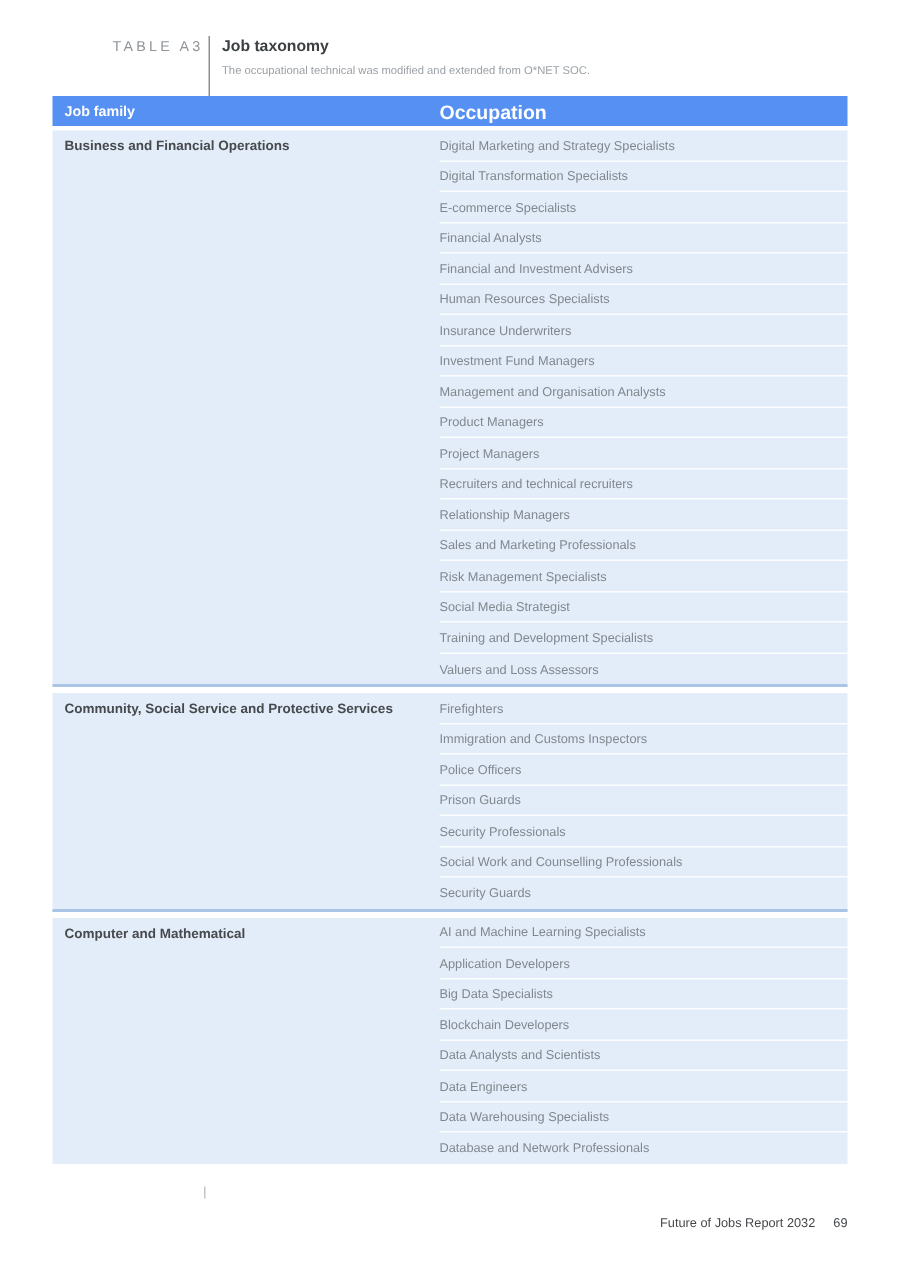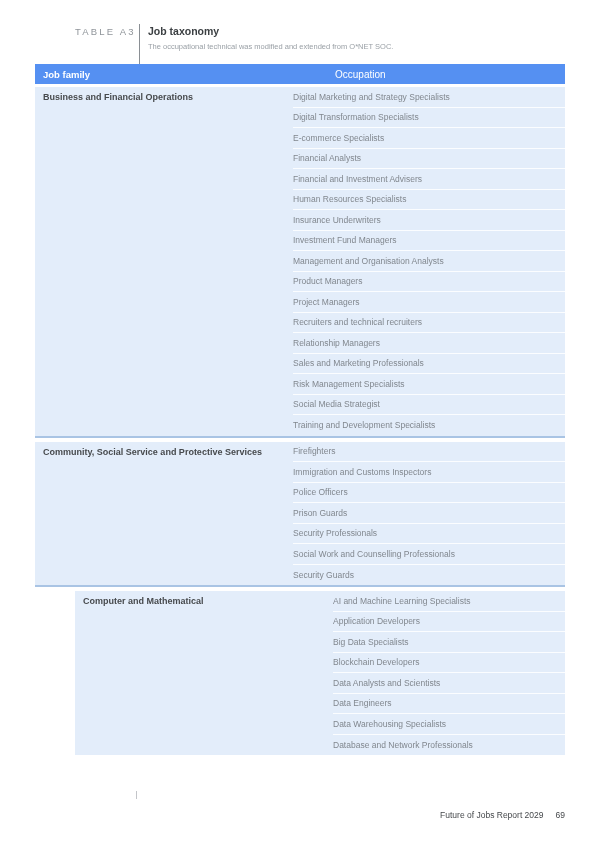--- a/index.html
+++ b/index.html
@@ -50,40 +50,40 @@
     width: 530px;
   }
   .table-header {
     display: flex;
     height: 20px;
     background: var(--header-blue, #5590f2);
     align-items: center;
     margin-bottom: 3px;
   }
   .col-family-head {
-    width: 300px;
+    width: 258px;
     padding-left: 8px;
     font-size: 9.5px;
     font-weight: bold;
     color: #ffffff;
   }
   .col-occupation-head {
     flex: 1;
-    font-size: 10px;
-    font-weight: normal;
+    font-size: 13px;
+    font-weight: bold;
     color: #ffffff;
   }
 
   .section {
     display: flex;
     background: var(--row-blue, #e3edfa);
     border-bottom: 2px solid var(--divider-blue, #a9c4e4);
     margin-bottom: 4px;
   }
-  .section:last-child { border-bottom: none; margin-bottom: 0; margin-left: 40px; }
+  .section:last-child { border-bottom: none; margin-bottom: 0; }
 
   .family-cell {
     width: 258px;
     padding: 5px 12px 11px 8px;
     font-size: 9px;
     font-weight: bold;
     color: #474a4d;
     line-height: 1.25;
   }
   .occ-list { flex: 1; }
@@ -144,20 +144,21 @@
             <div class="occ-row">Investment Fund Managers</div>
             <div class="occ-row">Management and Organisation Analysts</div>
             <div class="occ-row">Product Managers</div>
             <div class="occ-row">Project Managers</div>
             <div class="occ-row">Recruiters and technical recruiters</div>
             <div class="occ-row">Relationship Managers</div>
             <div class="occ-row">Sales and Marketing Professionals</div>
             <div class="occ-row">Risk Management Specialists</div>
             <div class="occ-row">Social Media Strategist</div>
             <div class="occ-row">Training and Development Specialists</div>
+            <div class="occ-row">Valuers and Loss Assessors</div>
           </div>
   </div>
 
   <div class="section">
     <div class="family-cell">Community, Social Service and Protective Services</div>
     <div class="occ-list">
             <div class="occ-row">Firefighters</div>
             <div class="occ-row">Immigration and Customs Inspectors</div>
             <div class="occ-row">Police Officers</div>
             <div class="occ-row">Prison Guards</div>
@@ -179,17 +180,17 @@
             <div class="occ-row">Data Warehousing Specialists</div>
             <div class="occ-row">Database and Network Professionals</div>
           </div>
   </div>
 </div>
   </div>
 
   <div class="crop-tick"></div>
 
   <div class="page-footer">
-    <span>Future of Jobs Report 2029</span>
+    <span>Future of Jobs Report 2032</span>
     <span>69</span>
   </div>
 
 </div>
 
 </body></html>

